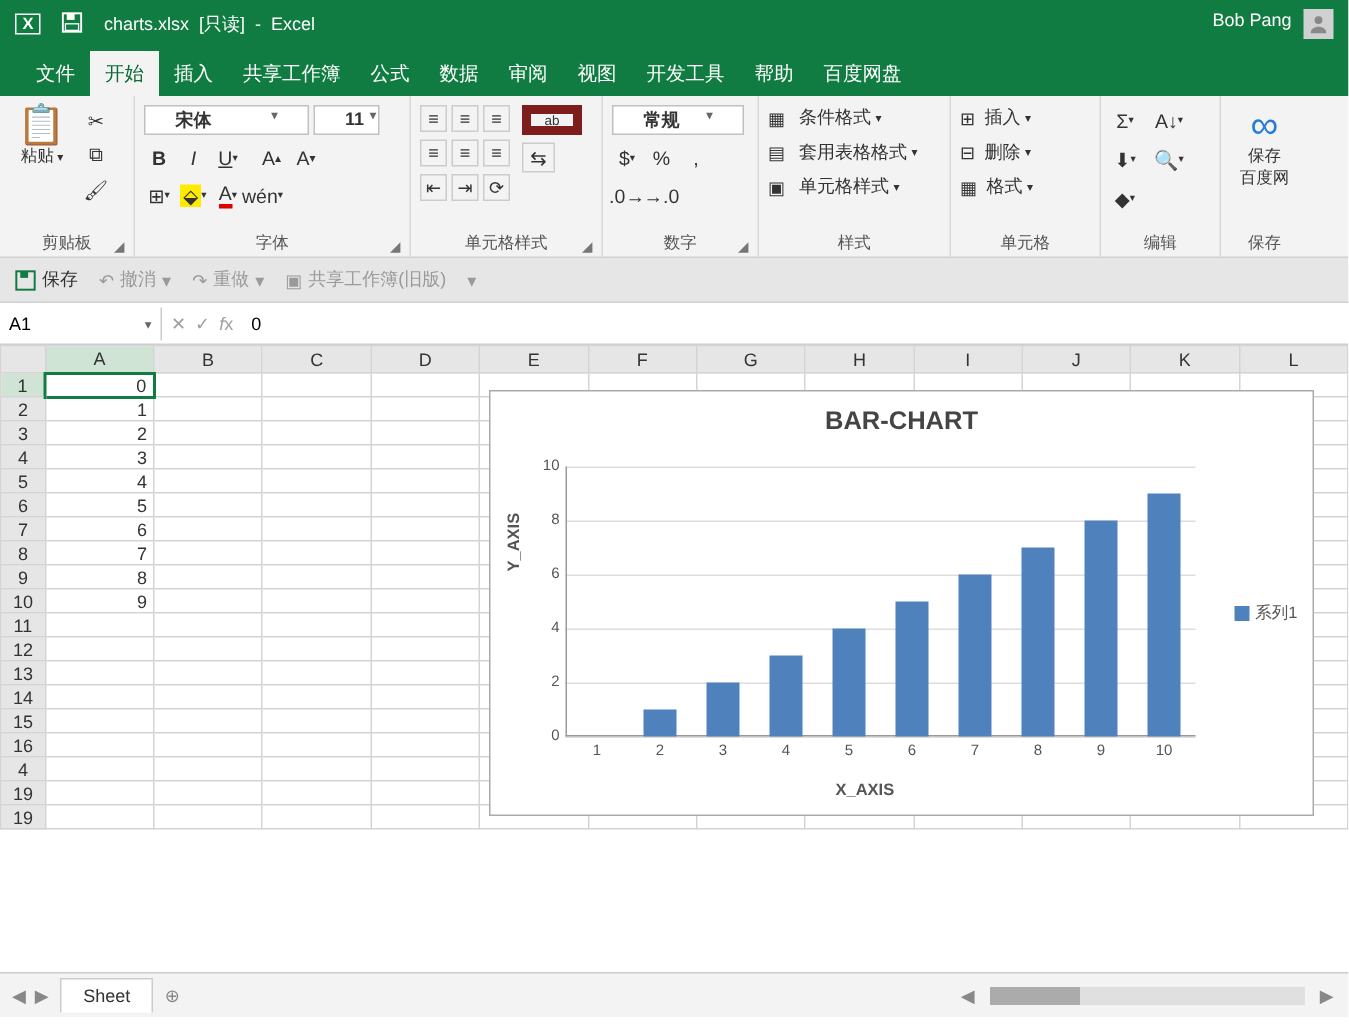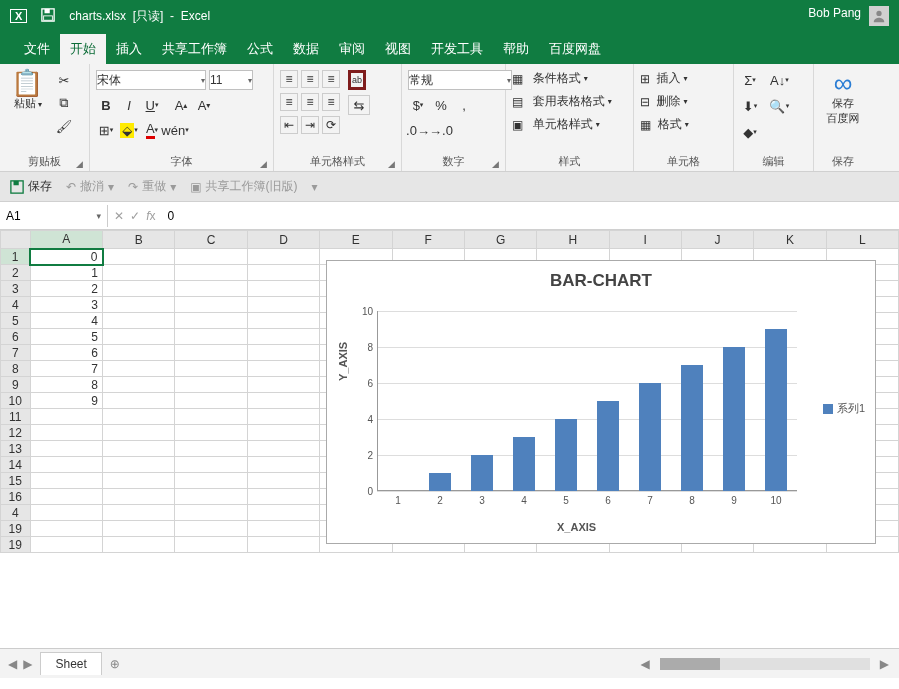--- a/index.html
+++ b/index.html
@@ -17,21 +17,21 @@
   .ribbon { background:#f3f3f3; height:108px; display:flex; border-bottom:1px solid #d0d0d0; }
   .group { border-right:1px solid #d8d8d8; padding:2px 6px; display:flex; flex-direction:column; justify-content:space-between; }
   .group-label { text-align:center; font-size:11px; color:#555; margin-top:2px; position:relative; }
   .group-label .launcher { position:absolute; right:0; bottom:0; font-size:9px; color:#777; }
   .g-body { flex:1; display:flex; align-items:flex-start; gap:4px; padding-top:4px; }
   .big-btn { width:44px; text-align:center; font-size:11px; }
   .big-btn .icn { font-size:26px; display:block; line-height:26px; }
   .mini { width:20px; height:20px; display:inline-flex; align-items:center; justify-content:center; font-size:13px; }
   .vcol { display:flex; flex-direction:column; gap:3px; }
   .hrow { display:flex; gap:3px; align-items:center; }
-  .combo { border:1px solid #c0c0c0; background:#fff; padding:1px 0; height:20px; display:flex; align-items:center; gap:4px; font-size:12px; min-width:40px; }
+  .combo { border:1px solid #c0c0c0; background:#fff; padding:1px 20px; height:20px; display:flex; align-items:flex-start; gap:4px; font-size:12px; min-width:40px;font-weight:bold; }
   .combo .arr { margin-left:auto; font-size:8px; color:#666; }
   .ta { border:1px solid #ccc; width:18px; height:18px; display:flex; align-items:center; justify-content:center; }
   .eq-toolbar { background:#e6e6e6; height:30px; display:flex; align-items:center; padding:0 10px; gap:14px; border-bottom:1px solid #d0d0d0; }
   .eq-toolbar .disabled{ color:#9a9a9a; }
   .eq-toolbar .item{ display:flex; align-items:center; gap:4px; }
   .fx-bar { height:28px; display:flex; align-items:center; border-bottom:1px solid #d0d0d0; }
   .name-box { width:108px; border-right:1px solid #ccc; padding:4px 6px; display:flex; }
   .name-box input { border:none; width:100%; font-size:12px; outline:none; }
   .fx-btns { display:flex; gap:6px; padding:0 6px; color:#a0a0a0; font-size:12px; }
   .fx-fld { flex:1; padding:4px 6px; }
@@ -185,33 +185,33 @@
           <span class="ta">≡</span>
           <span class="ta">≡</span>
         </div>
         <div class="hrow">
           <span class="ta">⇤</span>
           <span class="ta">⇥</span>
           <span class="ta">⟳</span>
         </div>
       </div>
       <div class="vcol" style="gap:5px;margin-left:4px">
-        <span class="mini" style="border:3px solid #7f1d1d;width:18px">
+        <span class="mini" style="border:6px solid #7f1d1d;width:40px">
             <span style="font-size:9px">ab</span>
           </span>
         <span class="mini" style="border:1px solid #ccc;width:22px">⇆</span>
       </div>
     </div>
     <div class="group-label"><span>单元格样式</span><span class="launcher">◢</span></div>
   </div>
 
   <div class="group" style="width:104px">
     <div class="g-body">
       <div class="vcol" style="gap:5px;width:100%">
-        <div class="combo" style="width:104px">
+        <div class="combo" style="width:88px">
             <span>常规</span>
             <span class="arr">▾</span>
           </div>
         <div class="hrow">
           <span class="mini">$<span style="font-size:7px">▾</span></span>
           <span class="mini">%</span>
           <span class="mini">,</span>
         </div>
         <div class="hrow">
           <span class="mini">.0→</span>

